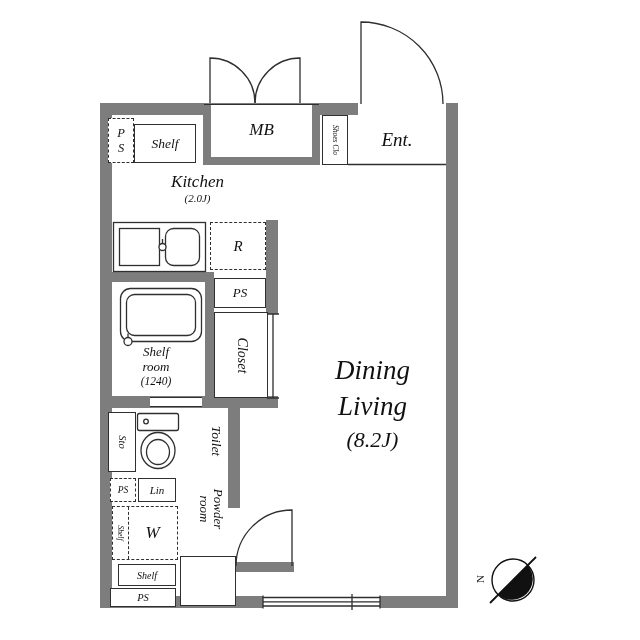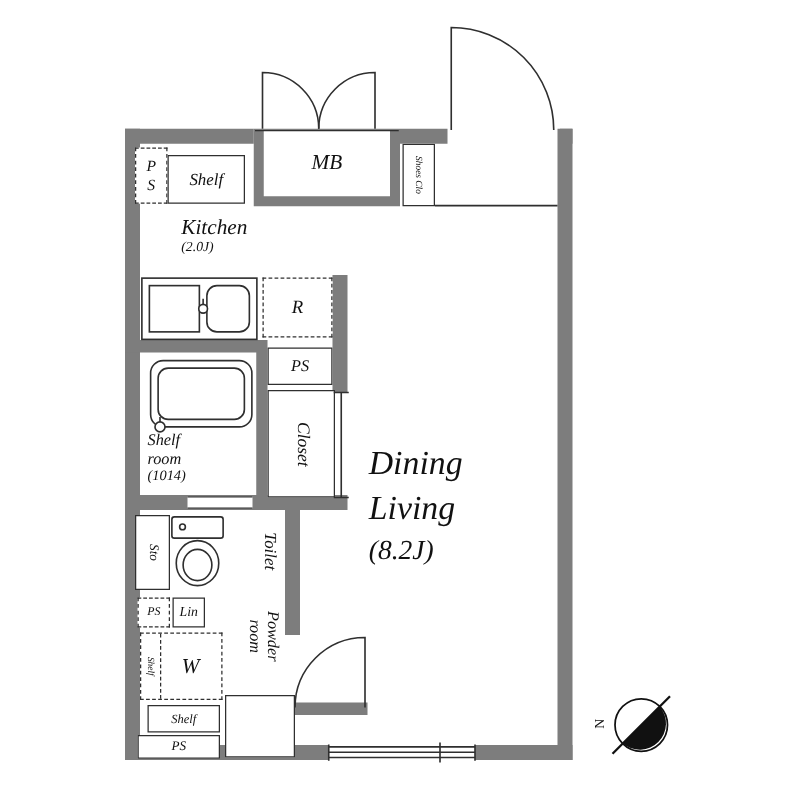--- a/index.html
+++ b/index.html
@@ -5,21 +5,21 @@
   * { margin:0; padding:0; box-sizing:border-box; }
   html,body { width:640px; height:640px; background:#ffffff; }
   body { font-family:"Liberation Serif", serif; color:var(--text,#111); }
   #plan { position:relative; width:640px; height:640px; background:#fff; overflow:hidden; }
   .wall { position:absolute; background:var(--wall,#7d7d7d); }
   .white { position:absolute; background:#fff; }
   .box { position:absolute; background:#fff; border:1.5px solid var(--line,#2f2f2f);
          display:flex; align-items:center; justify-content:center;
          font-style:italic; text-align:center; }
   .box.dashed { border-style:dashed; border-width:1.2px; }
-  .lbl { position:absolute; font-style:italic; line-height:1.15; }
+  .lbl { position:absolute; font-style:italic; text-align:center; line-height:1.15; }
   .vbox { position:absolute; display:flex; align-items:center; justify-content:center;
           font-style:italic; text-align:center; transform:rotate(90deg); line-height:1.05; }
   .vbox.ccw { transform:rotate(-90deg); }
   .col { display:flex; flex-direction:column; align-items:center; justify-content:center; }
   svg.overlay { position:absolute; left:0; top:0; pointer-events:none; }
 </style>
 </head>
 <body>
 
 <div id="plan">
@@ -50,41 +50,44 @@
   <div class="box" style="left:134px;top:124px;width:62px;height:39px;font-size:13.5px">
     <span>Shelf</span>
   </div>
   <div class="lbl" style="left:203px;top:108px;width:117px;height:44px;display:flex;align-items:center;justify-content:center;font-size:17px">
     <span>MB</span>
   </div>
   <div class="box" style="left:322px;top:115px;width:26px;height:50px"></div>
   <div class="vbox" style="left:317px;top:134px;width:36px;height:12px;font-size:7.5px">
     <span>Shoes Clo</span>
   </div>
+  <div style="position:absolute;left:348px;top:115px;width:98px;height:50px;display:flex;align-items:center;justify-content:center;font-style:italic;font-size:19px;border-bottom:1.5px solid var(--line,#2f2f2f)">
+    <span>Ent.</span>
+  </div>
 
   <div class="lbl" style="left:145px;top:172px;width:105px;font-size:17px">
     <div>Kitchen</div>
     <div style="font-size:11px">(2.0J)</div>
   </div>
   <div class="box dashed" style="left:210px;top:222px;width:56px;height:48px;font-size:15px">
     <span>R</span>
   </div>
   <div class="box" style="left:214px;top:278px;width:52px;height:30px;font-size:13px">
     <span>PS</span>
   </div>
 
   <div class="box" style="left:214px;top:312px;width:54px;height:86px"></div>
   <div class="vbox" style="left:211px;top:348px;width:60px;height:15px;font-size:14px">
     <span>Closet</span>
   </div>
 
   <div class="lbl" style="left:118px;top:345px;width:76px;font-size:13px">
     <div>Shelf</div>
     <div>room</div>
-    <div style="font-size:11.5px">(1014)</div>
+    <div style="font-size:11.5px">(1240)</div>
   </div>
 
   <div class="lbl" style="left:295px;top:352px;width:155px;font-size:27px;line-height:1.35">
     <div>Dining</div>
     <div>Living</div>
     <div style="font-size:22px">(8.2J)</div>
   </div>
 
   <div class="vbox" style="left:194px;top:434px;width:44px;height:14px;font-size:13.5px">
     <span>Toilet</span>
@@ -94,21 +97,21 @@
     <span>room</span>
   </div>
 
   <div class="box" style="left:108px;top:412px;width:28px;height:60px"></div>
   <div class="vbox" style="left:104px;top:435px;width:36px;height:14px;font-size:10.5px">
     <span>Sto</span>
   </div>
   <div class="box dashed" style="left:110px;top:478px;width:26px;height:24px;font-size:9.5px">
     <span>PS</span>
   </div>
-  <div class="box" style="left:138px;top:478px;width:26px;height:24px;font-size:11px">
+  <div class="box" style="left:138px;top:478px;width:38px;height:24px;font-size:11px">
     <span>Lin</span>
   </div>
   <div class="box dashed" style="left:112px;top:506px;width:66px;height:54px;font-size:17px">
     <div style="position:absolute;left:15px;top:0;bottom:0;border-left:1px dashed var(--line,#2f2f2f)"></div>
     <span style="padding-left:15px">W</span>
   </div>
   <div class="vbox" style="left:100px;top:527px;width:40px;height:12px;font-size:7.5px">
     <span>Shelf</span>
   </div>
   <div class="box" style="left:118px;top:564px;width:58px;height:22px;font-size:10px">

